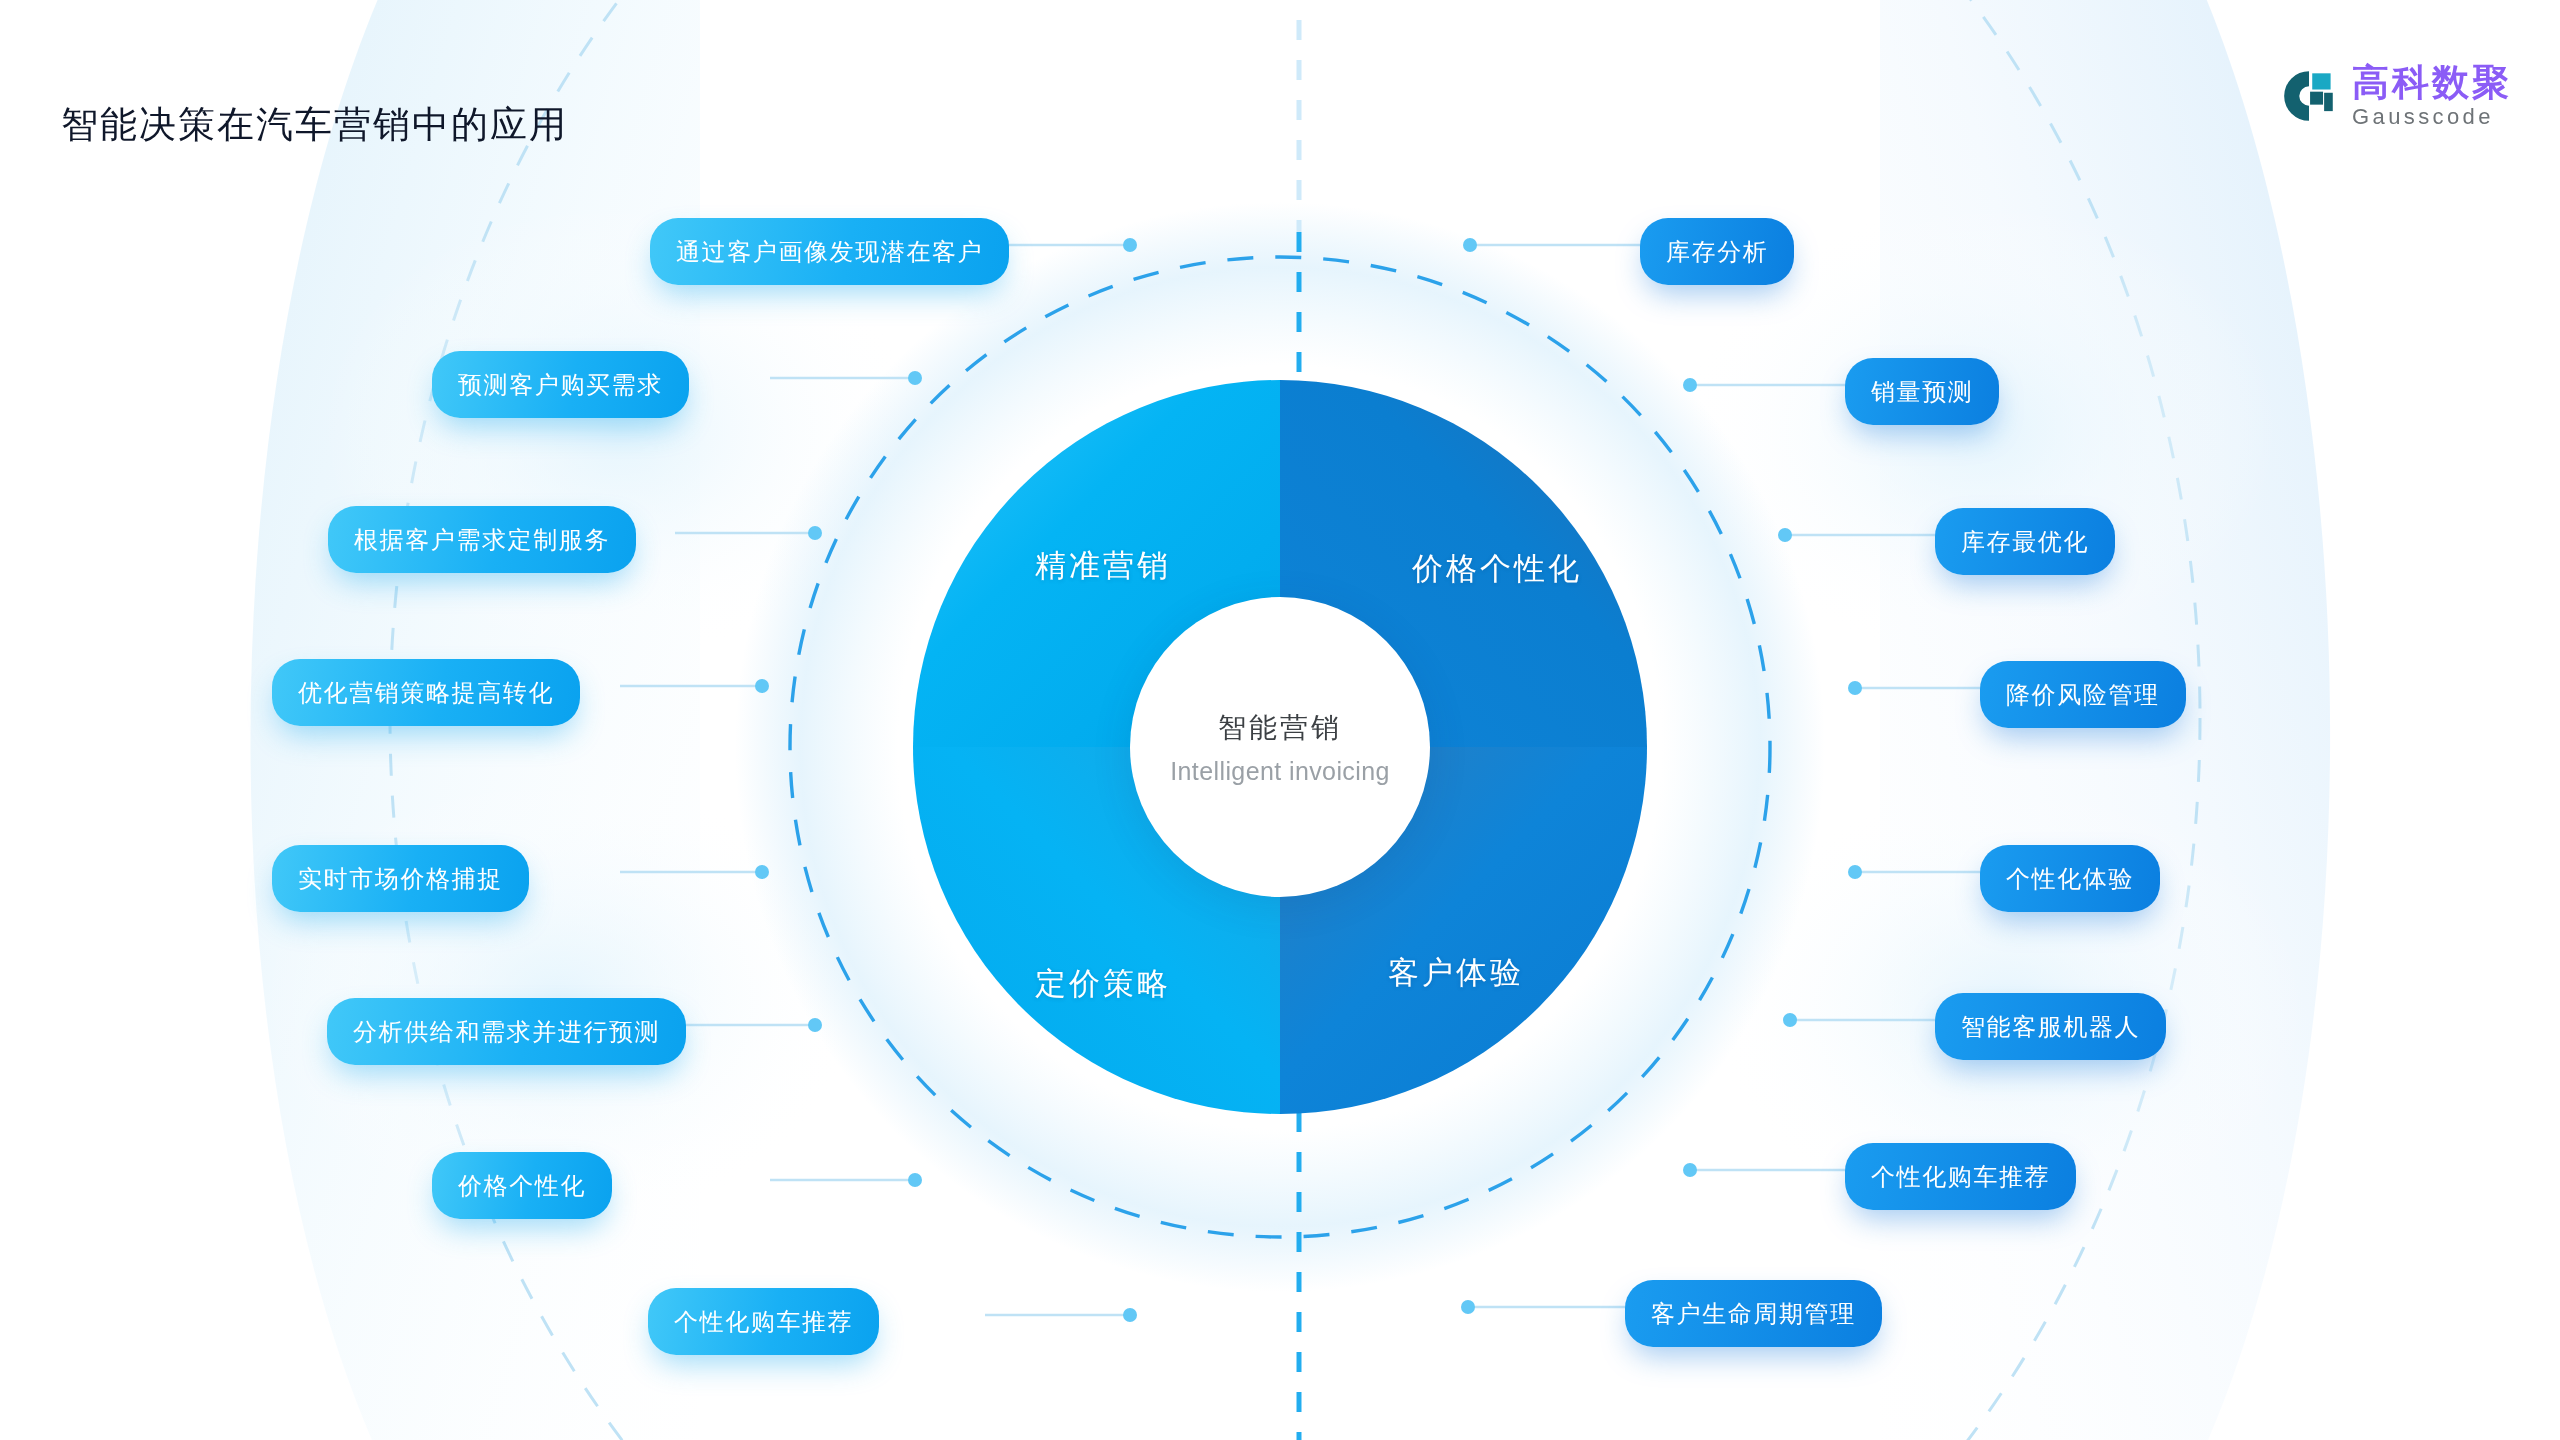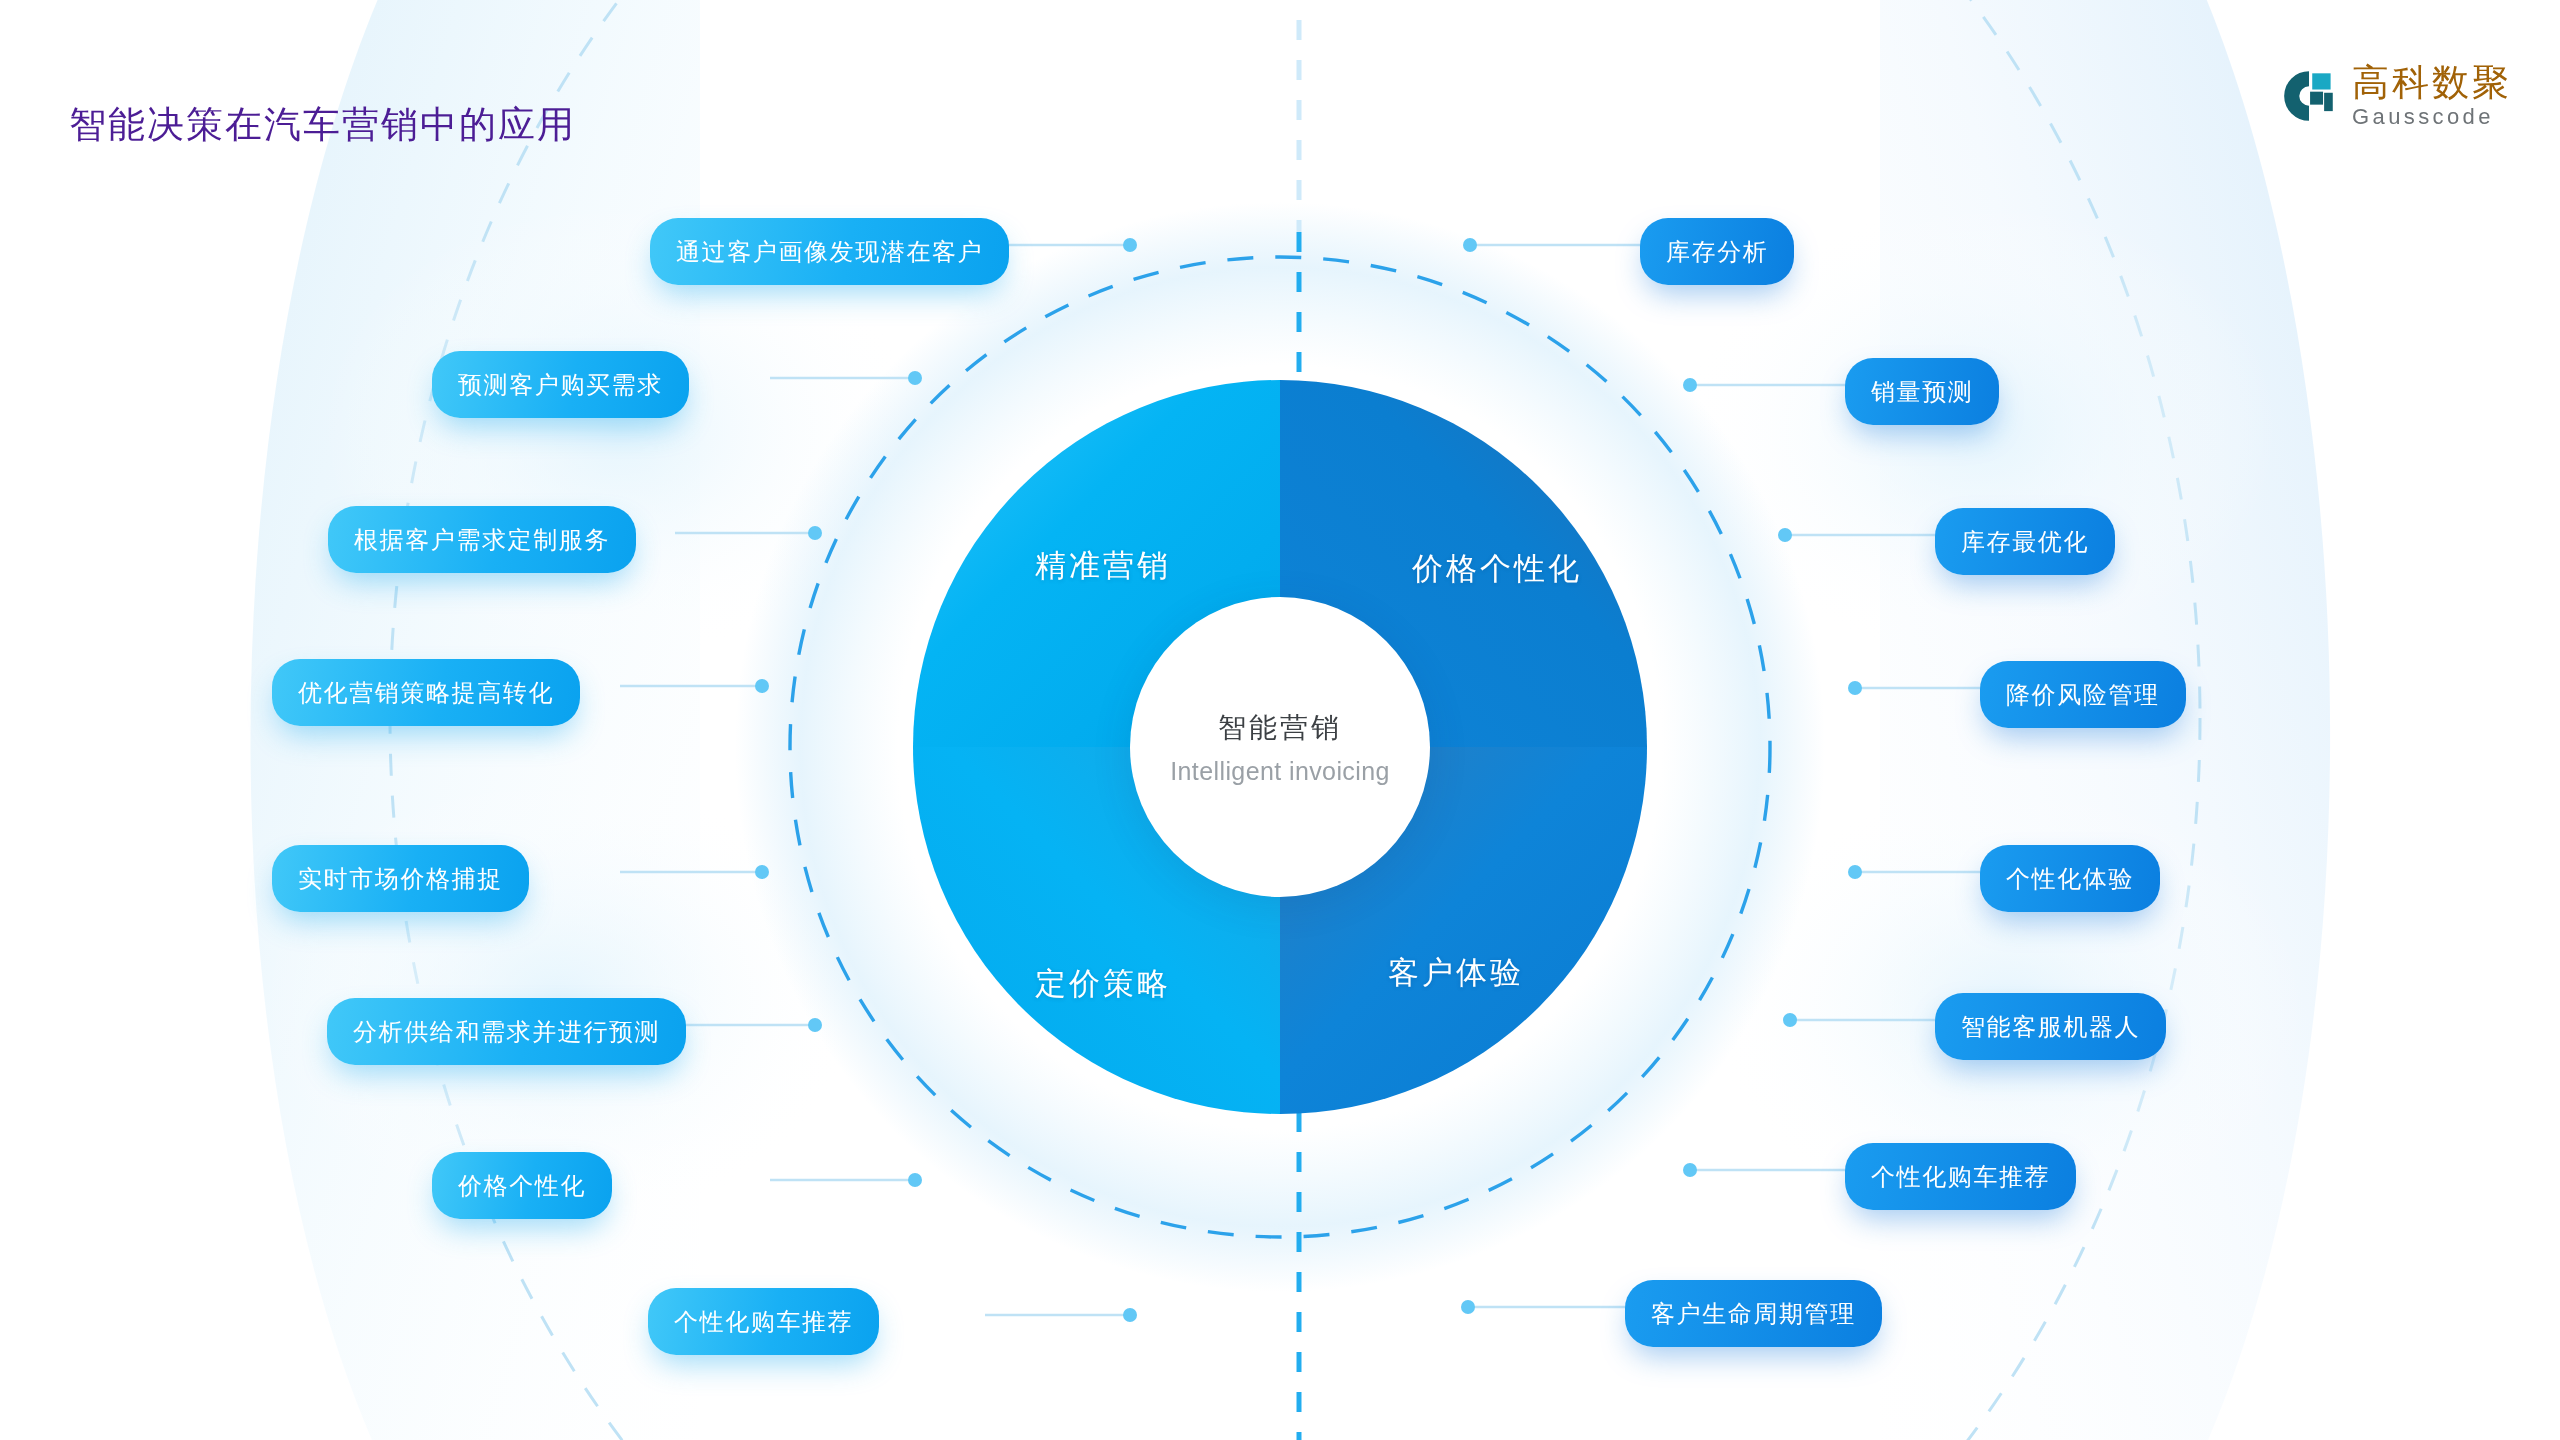--- a/index.html
+++ b/index.html
@@ -11,32 +11,32 @@
     position:relative;
   }
 
   #stage { position:absolute; inset:0; width:2560px; height:1440px; overflow:hidden; }
 
   
   .bg-svg { position:absolute; inset:0; width:2560px; height:1440px; pointer-events:none; }
 
   
   .page-title {
-    position:absolute; left:69px; top:100px;
+    position:absolute; left:61px; top:100px;
     font-size:37px; letter-spacing:2px;
-    color:#4c1d95; white-space:nowrap;
+    color:#0f172a; white-space:nowrap;
   }
 
   .logo-wrap {
     position:absolute; right:48px; top:64px;
     display:flex; align-items:center; gap:16px;
   }
   .logo-mark { width:54px; height:54px; flex:0 0 auto; }
   .logo-text { display:flex; flex-direction:column; line-height:1; }
-  .logo-cn { font-size:37px; color:#a16207; letter-spacing:3px; font-weight:400; }
+  .logo-cn { font-size:37px; color:#8b5cf6; letter-spacing:3px; font-weight:700; }
   .logo-en { font-size:22px; color:#6e7377; letter-spacing:3.4px; margin-top:5px; }
 
   
   .donut { position:absolute; left:913px; top:380px; width:734px; height:734px; }
   .donut-core {
     position:absolute; left:50%; top:50%; transform:translate(-50%,-50%);
     width:300px; height:300px; border-radius:50%;
     background:#ffffff;
     display:flex; flex-direction:column; align-items:center; justify-content:center;
     box-shadow:0 8px 40px rgba(0,60,120,.12);

